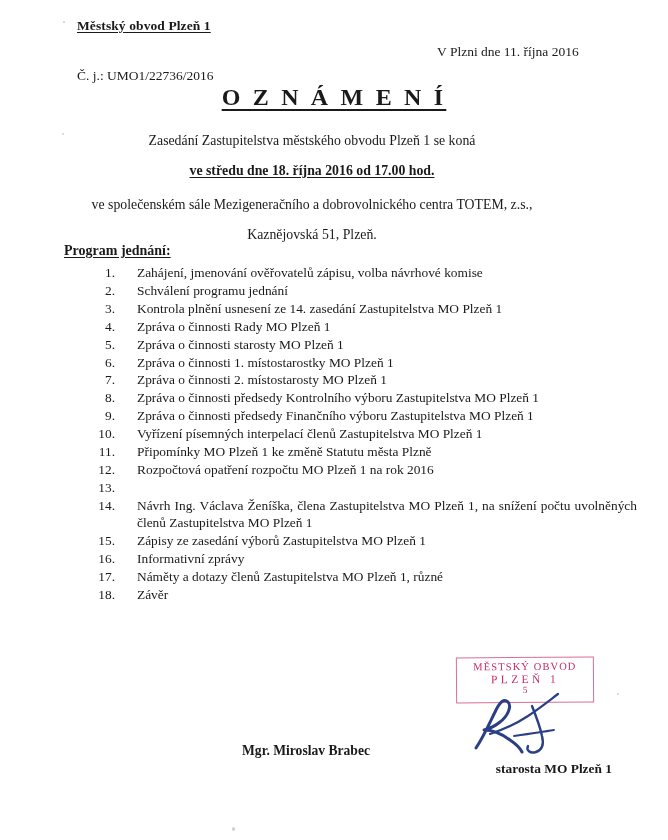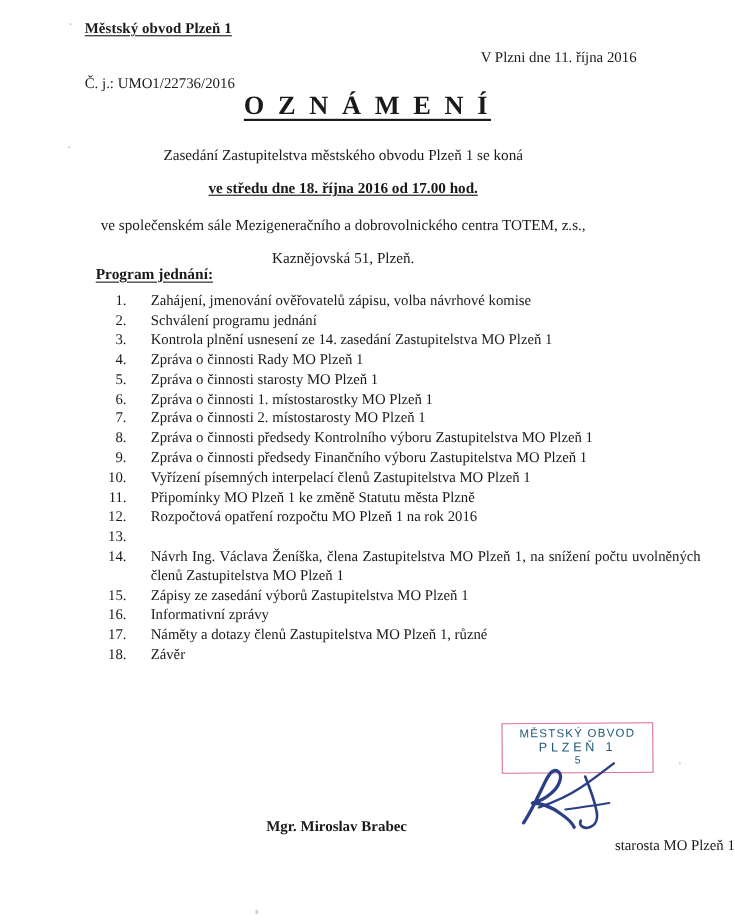--- a/index.html
+++ b/index.html
@@ -79,21 +79,21 @@
     font-weight: bold;
     text-decoration: underline;
     text-underline-offset: 2px;
   }
   .intro-line.sp-top { margin-top: 2px; }
   .intro-line.sp-big { margin-top: 6px; }
 
   
   .program-head {
     position: absolute;
-    left: 87px;
+    left: 64px;
     top: 243px;
     font-size: 14px;
     font-weight: bold;
     text-decoration: underline;
     text-underline-offset: 2px;
   }
   .program-list {
     position: absolute;
     left: 77px;
     top: 264px;
@@ -123,23 +123,23 @@
   }
 
   
   .stamp {
     position: absolute;
     left: 456px;
     top: 657px;
     width: 136px;
     height: 44px;
     border: 1.4px solid #d4628f;
-    color: #0c4a6e;
+    color: #be185d;
     text-align: center;
-    font-family: Liberation Sans, sans-serif;
+    font-family: Liberation Serif, serif;
     opacity: 0.92;
     transform: rotate(-0.4deg);
   }
   .stamp-l1 {
     font-size: 10.5px;
     letter-spacing: 1.1px;
     margin-top: 3px;
   }
   .stamp-l2 {
     font-size: 11.5px;
@@ -169,23 +169,25 @@
     box-sizing: border-box;
     text-align: center;
     font-size: 13.6px;
     font-weight: bold;
   }
   .sig-role {
     position: absolute;
     left: 0;
     top: 761px;
     width: 668px;
+    padding-right: 56px;
     box-sizing: border-box;
     text-align: right;
     font-size: 13.4px;
+    font-weight: bold;
   }
   .speck {
     position: absolute;
     background: #cfcfcf;
     border-radius: 50%;
   }
 </style>
 </head>
 <body>
 

